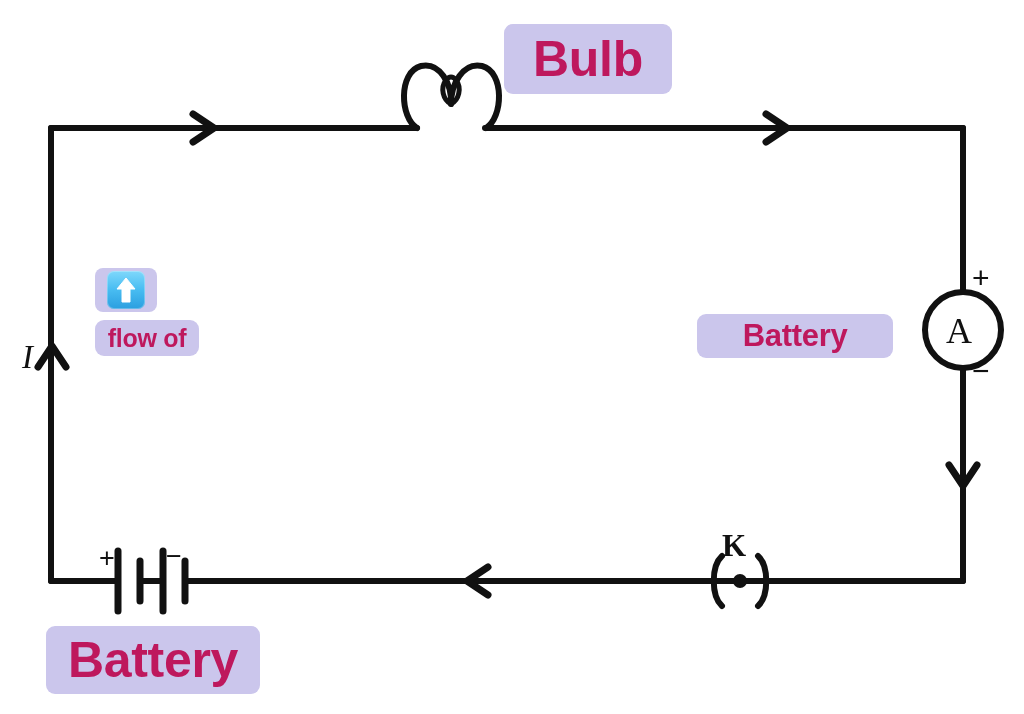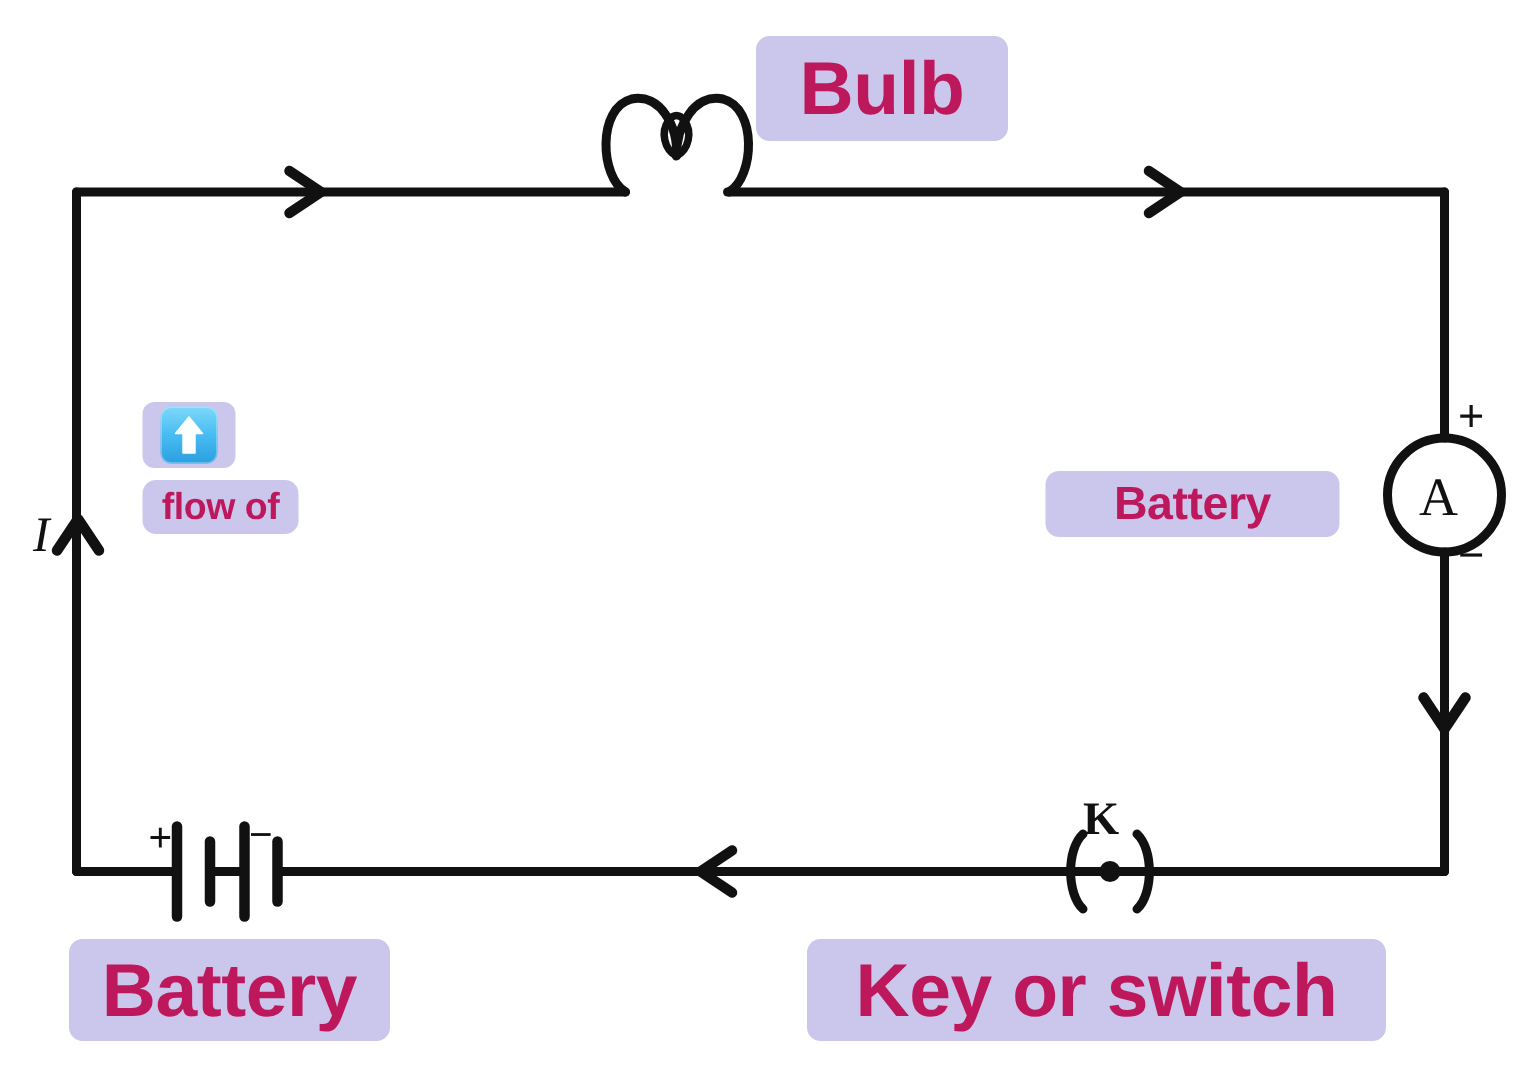--- a/index.html
+++ b/index.html
@@ -201,21 +201,20 @@
   <div class="plain-text" id="label-bat-plus">+</div>
 
   <div class="plain-text" id="label-bat-minus">−</div>
 
   <div class="chip" id="chip-bulb">Bulb</div>
 
   <div class="chip" id="chip-ammeter">Battery</div>
 
   <div class="chip" id="chip-battery">Battery</div>
 
-  <div class="chip" id="chip-keyswitch">Key or switch</div>
 
   <div class="chip" id="chip-arrow-holder">
     <span class="emoji-arrow-tile">
       <svg viewBox="0 0 38 38" aria-hidden="true">
         <path d="M19 7 L28 18 L23 18 L23 31 L15 31 L15 18 L10 18 Z" fill="#ffffff" stroke="#ffffff" stroke-width="1" stroke-linejoin="round"></path>
       </svg>
     </span>
   </div>
 
   <div class="chip" id="chip-flow-of">flow of</div>

